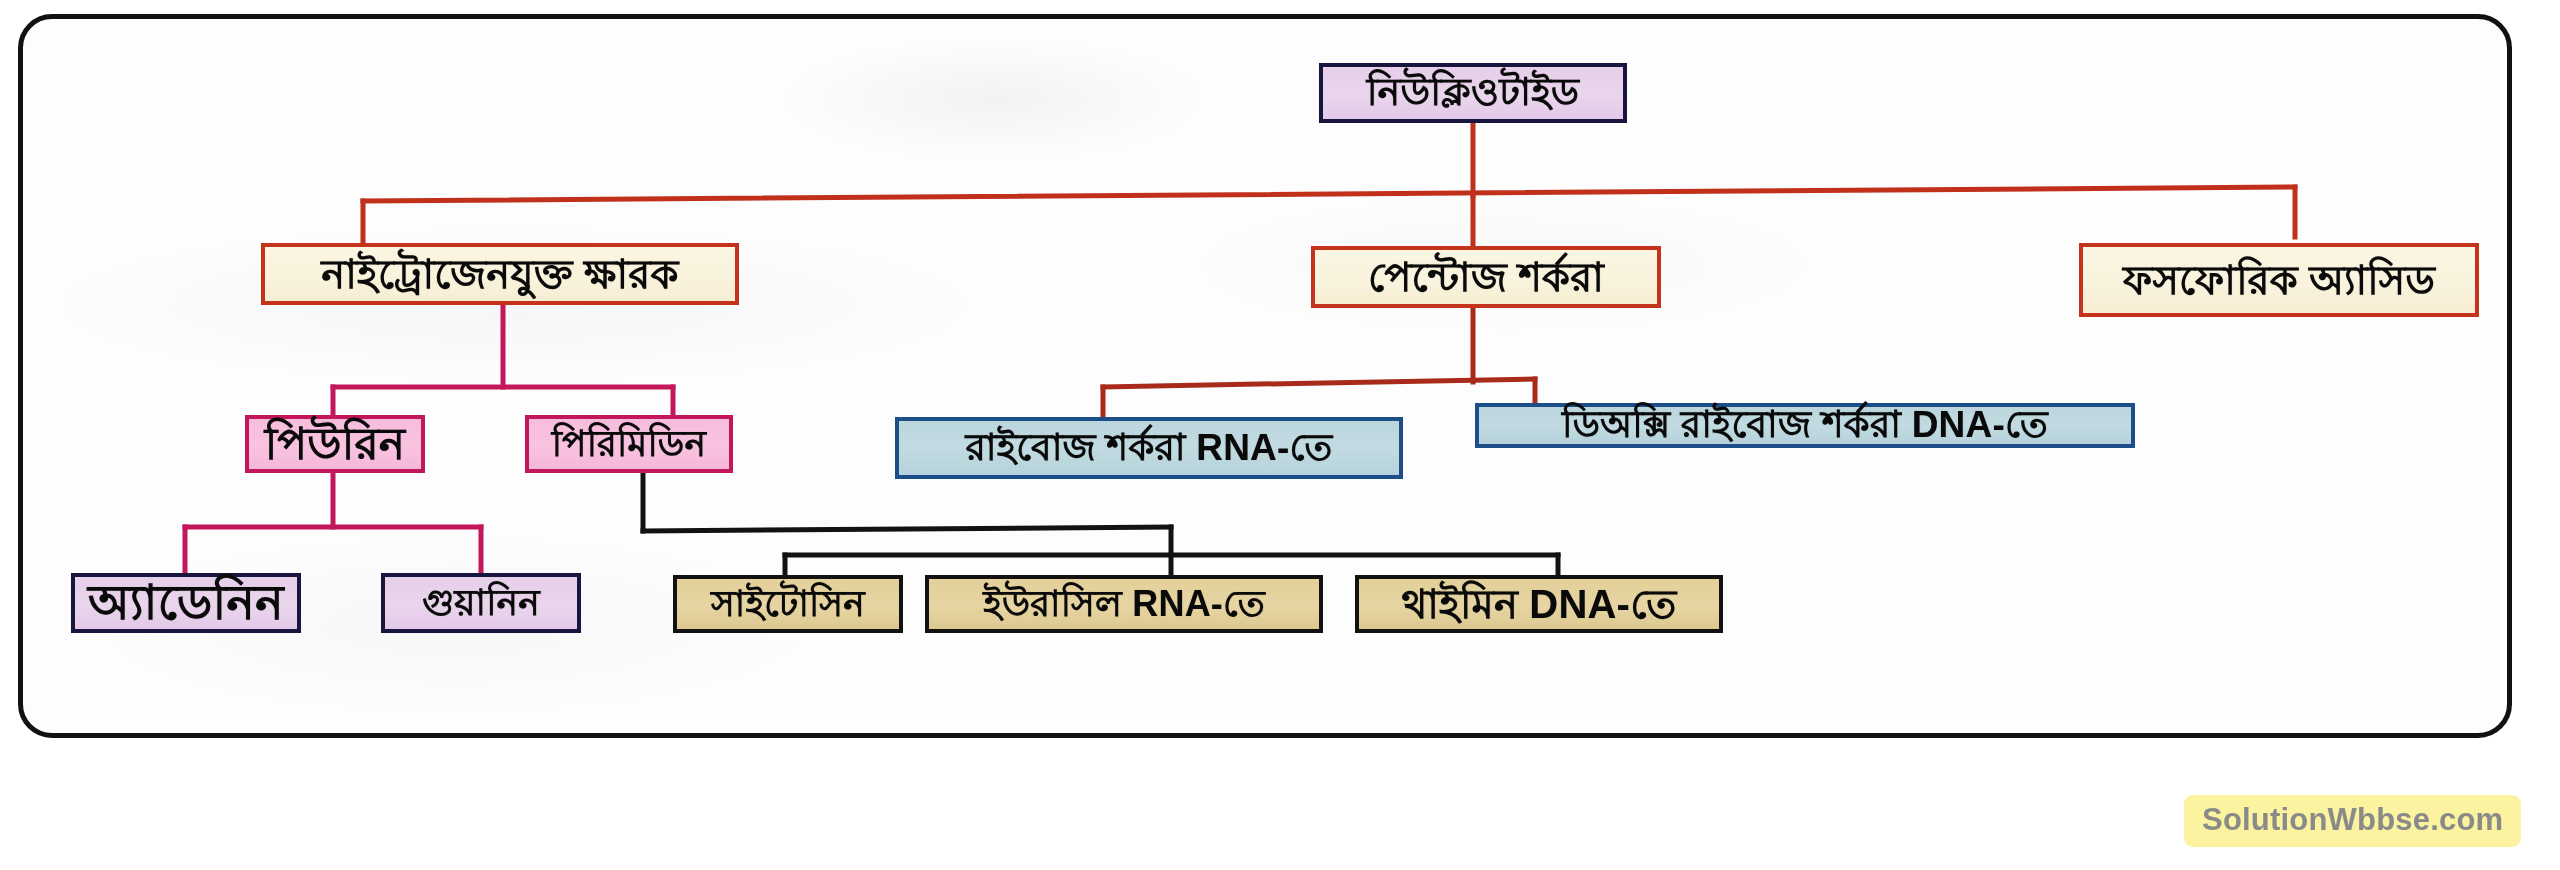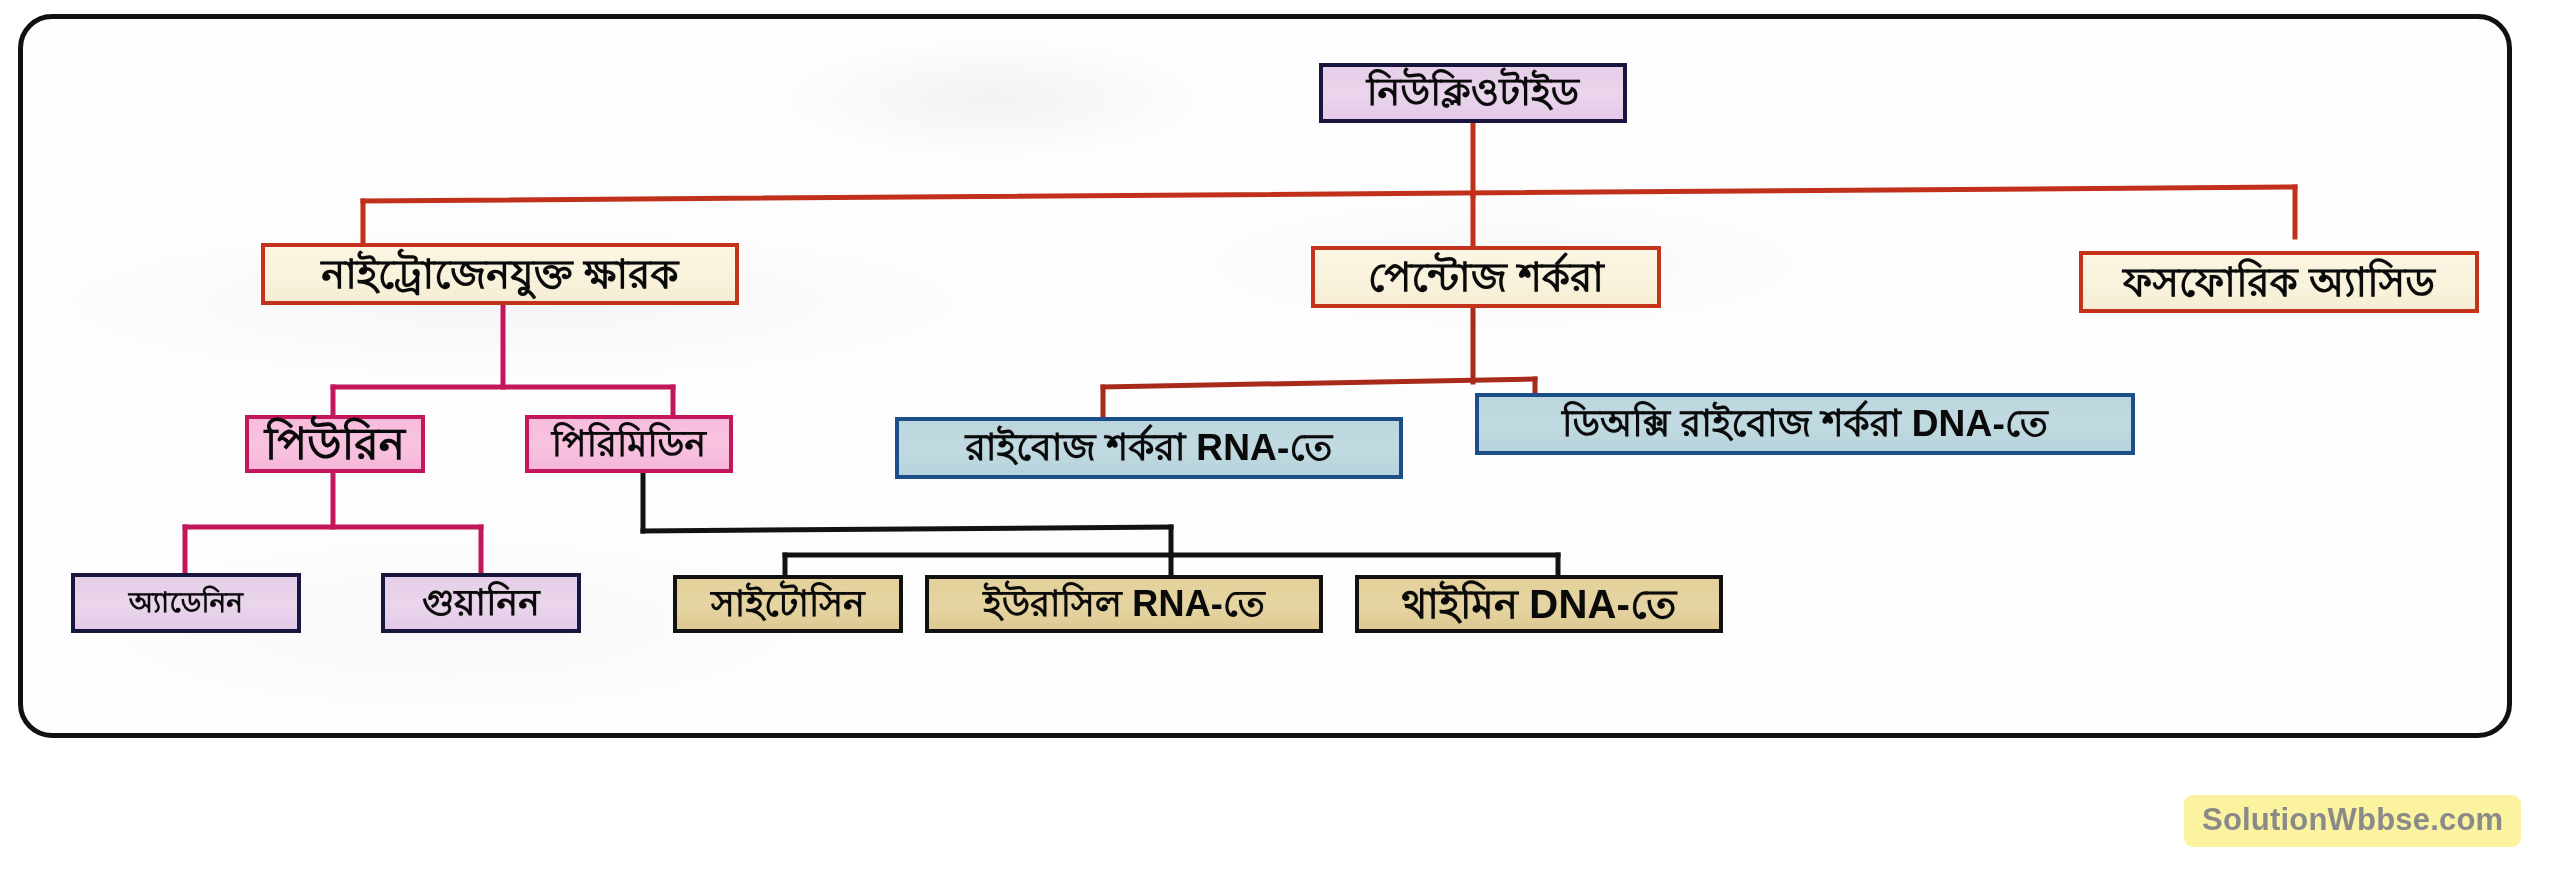--- a/index.html
+++ b/index.html
@@ -162,31 +162,31 @@
       <path d="M 1535,536 L 1535,556"></path>
     </g>
   </svg>
 
   <div class="node n-lavender" style="left:1296px; top:44px; width:308px; height:60px; font-size:38px;">নিউক্লিওটাইড</div>
 
   <div class="node n-cream" style="left:238px; top:224px; width:478px; height:62px; font-size:40px;">নাইট্রোজেনযুক্ত ক্ষারক</div>
 
   <div class="node n-cream" style="left:1288px; top:227px; width:350px; height:62px; font-size:40px;">পেন্টোজ শর্করা</div>
 
-  <div class="node n-cream" style="left:2056px; top:232px; width:400px; height:62px; font-size:40px;">ফসফোরিক অ্যাসিড</div>
+  <div class="node n-cream" style="left:2056px; top:224px; width:400px; height:74px; font-size:40px;">ফসফোরিক অ্যাসিড</div>
 
   <div class="node n-pink" style="left:222px; top:396px; width:180px; height:58px; font-size:44px;">পিউরিন</div>
 
   <div class="node n-pink" style="left:502px; top:396px; width:208px; height:58px; font-size:36px;">পিরিমিডিন</div>
 
   <div class="node n-blue" style="left:872px; top:398px; width:508px; height:62px; font-size:37px;">রাইবোজ শর্করা RNA-তে</div>
 
-  <div class="node n-blue" style="left:1452px; top:374px; width:660px; height:62px; font-size:37px;">ডিঅক্সি রাইবোজ শর্করা DNA-তে</div>
+  <div class="node n-blue" style="left:1452px; top:384px; width:660px; height:45px; font-size:37px;">ডিঅক্সি রাইবোজ শর্করা DNA-তে</div>
 
-  <div class="node n-lavender" style="left:48px; top:554px; width:230px; height:60px; font-size:28px;">অ্যাডেনিন</div>
+  <div class="node n-lavender" style="left:48px; top:554px; width:230px; height:60px; font-size:48px;">অ্যাডেনিন</div>
 
   <div class="node n-lavender" style="left:358px; top:554px; width:200px; height:60px; font-size:36px;">গুয়ানিন</div>
 
   <div class="node n-tan" style="left:650px; top:556px; width:230px; height:58px; font-size:36px;">সাইটোসিন</div>
 
   <div class="node n-tan" style="left:902px; top:556px; width:398px; height:58px; font-size:36px;">ইউরাসিল RNA-তে</div>
 
   <div class="node n-tan" style="left:1324px; top:556px; width:368px; height:58px; font-size:40px;margin-left:8px;">থাইমিন DNA-তে</div>
 
 </div>

